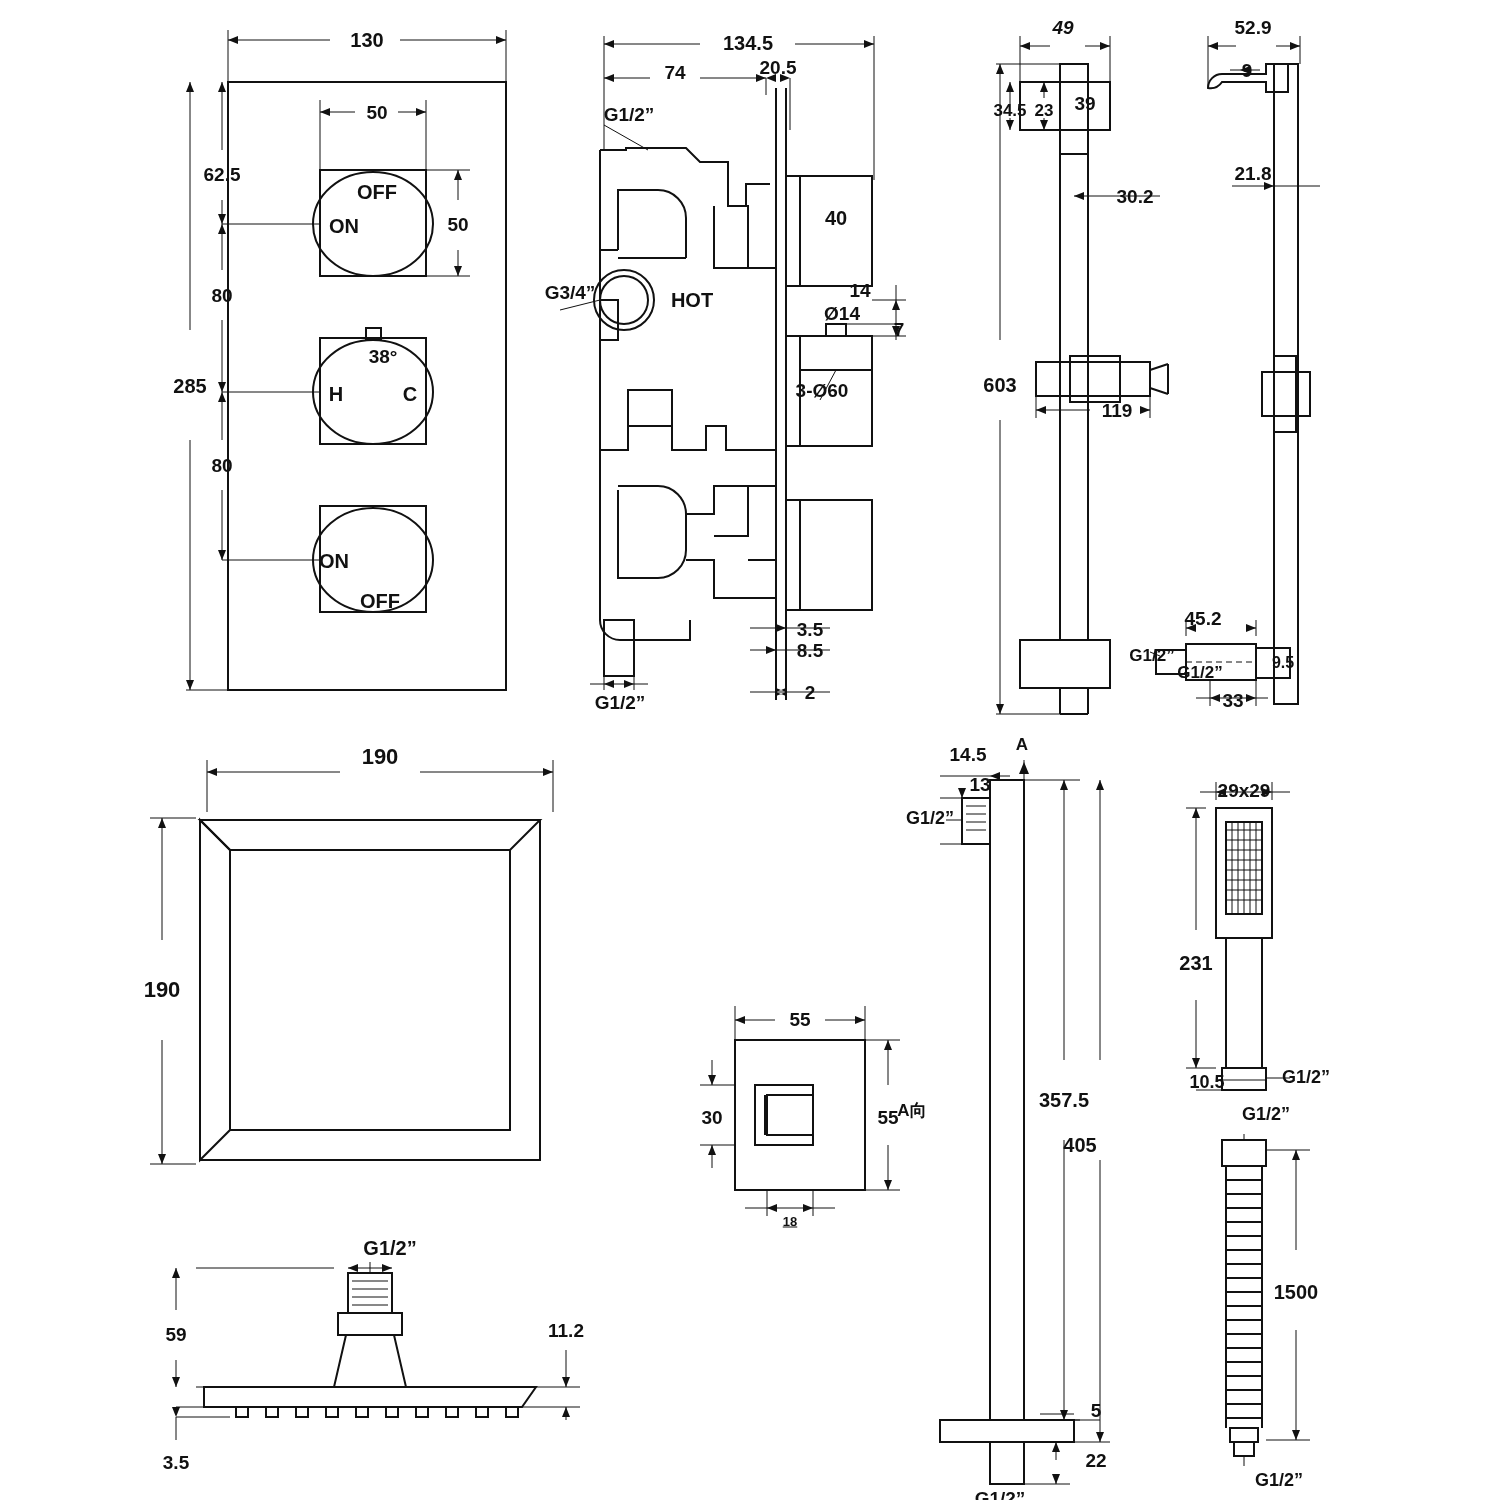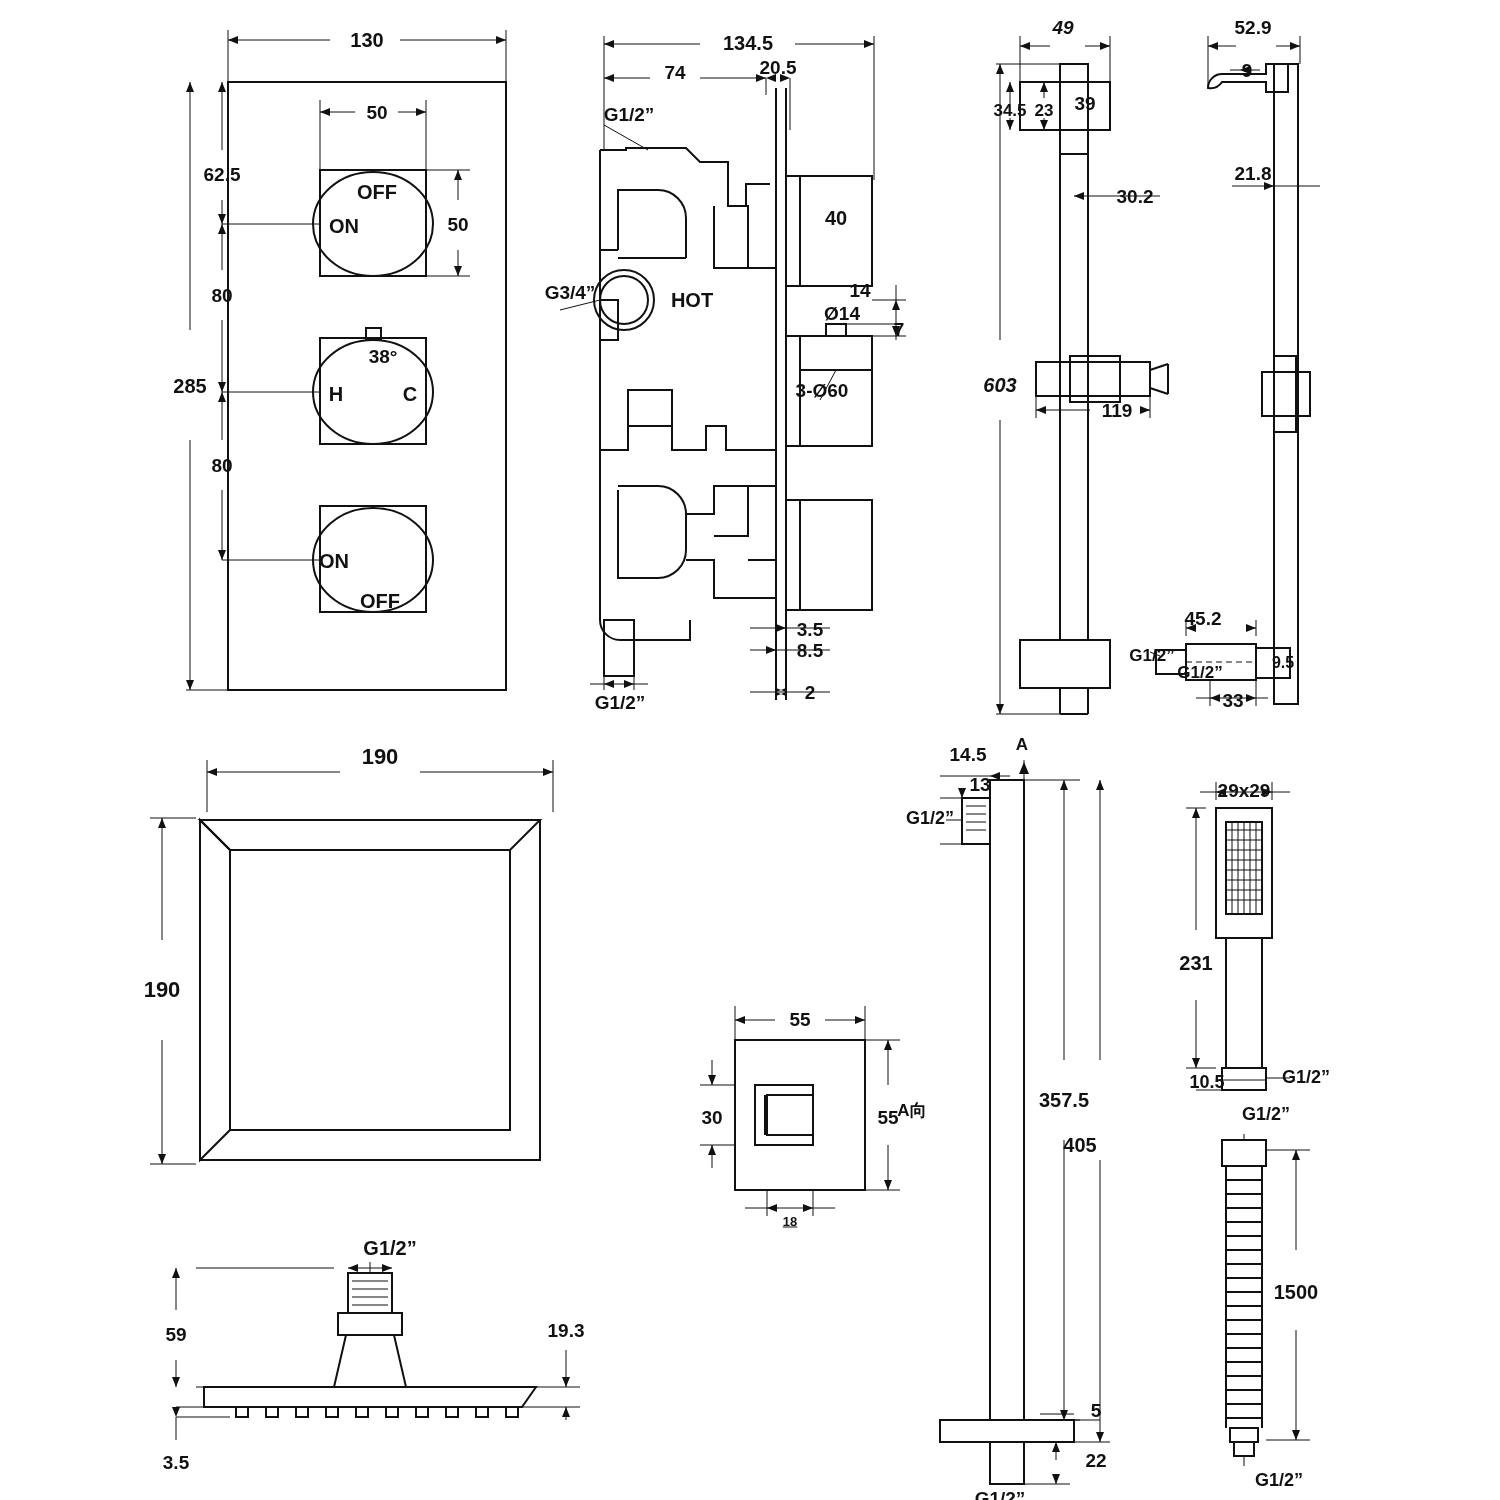--- a/index.html
+++ b/index.html
@@ -447,37 +447,37 @@
 <div class="lbl c" style="left:810px;top:629px;font-size:19px;">3.5</div>
 <div class="lbl c" style="left:810px;top:650px;font-size:19px;">8.5</div>
 <div class="lbl c" style="left:810px;top:692px;font-size:19px;">2</div>
 <div class="lbl c" style="left:620px;top:702px;font-size:19px;">G1/2”</div>
 
 <div class="lbl c" style="left:1063px;top:27px;font-size:19px;font-style:italic;">49</div>
 <div class="lbl c vert" style="left:1010px;top:110px;font-size:17px;text-align:right;">34.5</div>
 <div class="lbl c vert" style="left:1044px;top:110px;font-size:17px;">23</div>
 <div class="lbl c" style="left:1085px;top:103px;font-size:19px;">39</div>
 <div class="lbl c" style="left:1135px;top:196px;font-size:19px;">30.2</div>
-<div class="lbl c vert" style="left:1000px;top:385px;font-size:20px;font-style:italic;">603</div>
+<div class="lbl c vert" style="left:1000px;top:385px;font-size:20px;">603</div>
 <div class="lbl c" style="left:1117px;top:410px;font-size:19px;">119</div>
 
 <div class="lbl c" style="left:1253px;top:27px;font-size:19px;">52.9</div>
 <div class="lbl c" style="left:1247px;top:70px;font-size:19px;">9</div>
 <div class="lbl c" style="left:1253px;top:173px;font-size:19px;">21.8</div>
 <div class="lbl c" style="left:1203px;top:618px;font-size:19px;">45.2</div>
 <div class="lbl c vert" style="left:1152px;top:655px;font-size:17px;">G1/2”</div>
 <div class="lbl c" style="left:1200px;top:672px;font-size:17px;">G1/2”</div>
 <div class="lbl c" style="left:1283px;top:663px;font-size:16px;">9.5</div>
 <div class="lbl c" style="left:1233px;top:700px;font-size:19px;">33</div>
 
 <div class="lbl c" style="left:380px;top:757px;font-size:22px;">190</div>
 <div class="lbl c vert" style="left:162px;top:990px;font-size:22px;">190</div>
 <div class="lbl c" style="left:390px;top:1248px;font-size:20px;">G1/2”</div>
 <div class="lbl c vert" style="left:176px;top:1334px;font-size:19px;">59</div>
-<div class="lbl c vert" style="left:566px;top:1330px;font-size:19px;">19.3</div>
+<div class="lbl c vert" style="left:566px;top:1330px;font-size:19px;">11.2</div>
 <div class="lbl c vert" style="left:176px;top:1462px;font-size:19px;">3.5</div>
 
 <div class="lbl c" style="left:800px;top:1019px;font-size:19px;">55</div>
 <div class="lbl c vert" style="left:712px;top:1117px;font-size:19px;">30</div>
 <div class="lbl c" style="left:790px;top:1221px;font-size:13px;text-decoration:underline;">18</div>
 <div class="lbl c vert" style="left:888px;top:1117px;font-size:19px;">55</div>
 <div class="lbl c vert" style="left:912px;top:1110px;font-size:17px;">A向</div>
 
 <div class="lbl c" style="left:968px;top:754px;font-size:19px;">14.5</div>
 <div class="lbl c" style="left:1022px;top:744px;font-size:17px;">A</div>

